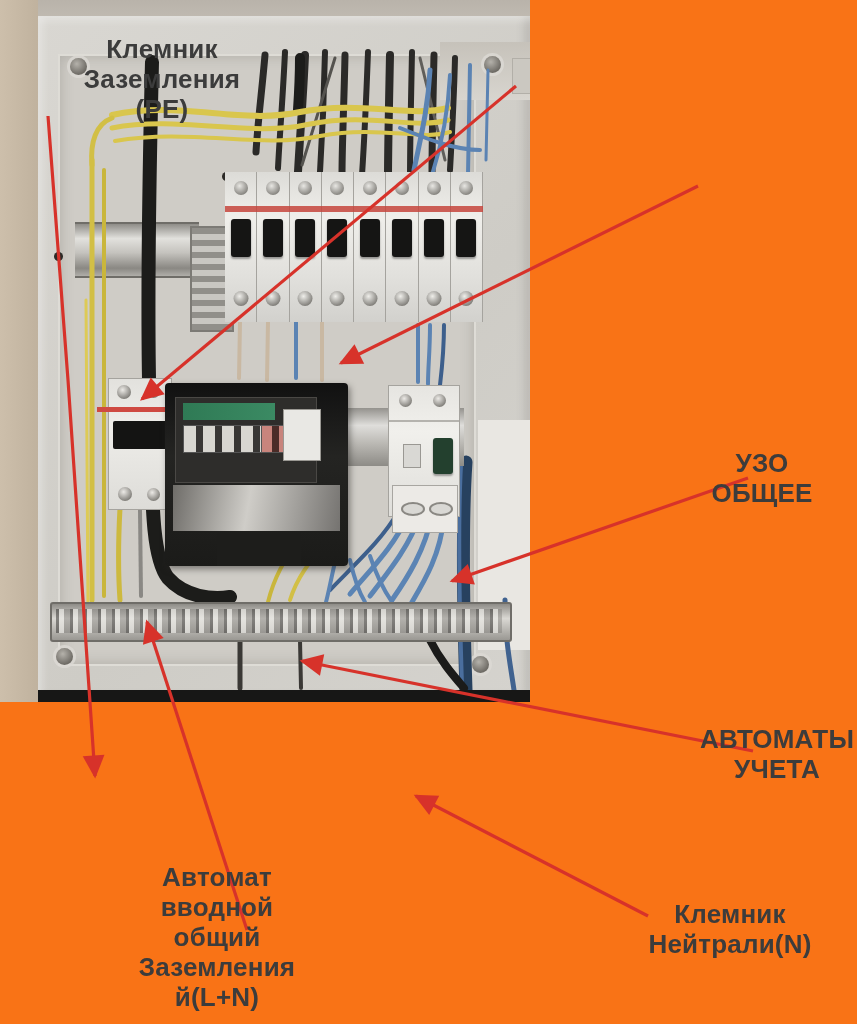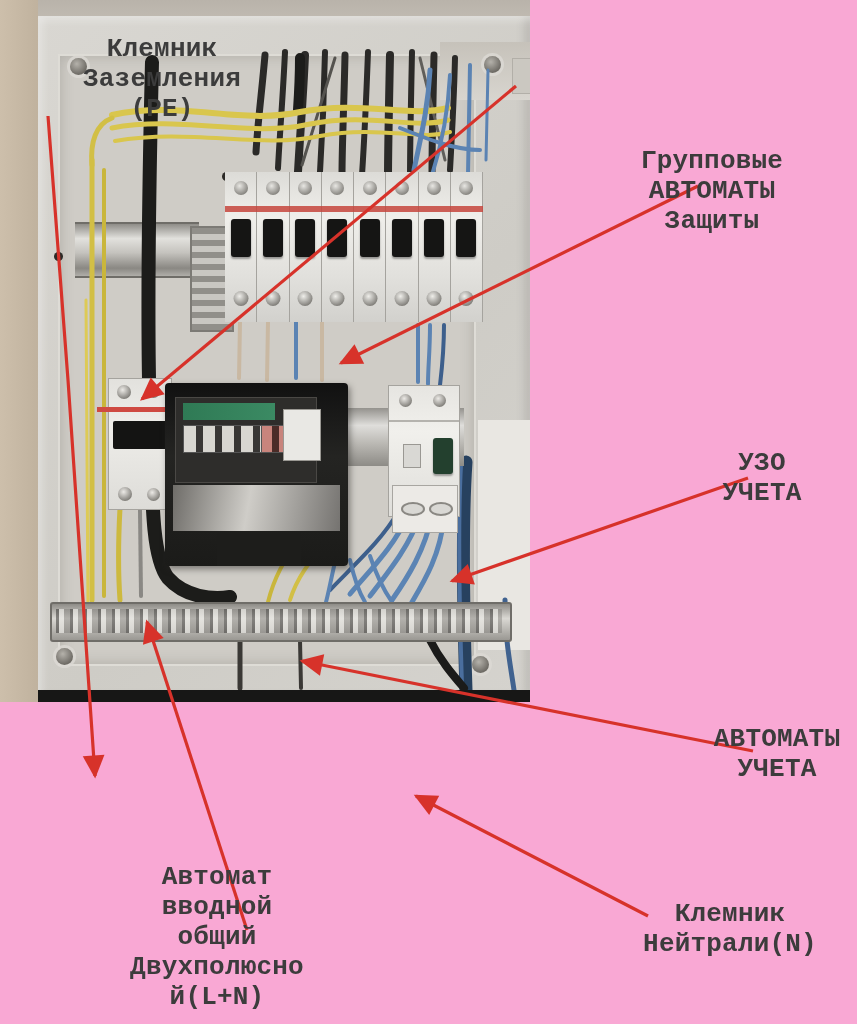--- a/index.html
+++ b/index.html
@@ -1,21 +1,21 @@
 <!DOCTYPE html>
 <html style="--arrow-color: #d7322a; --label-color: #3c3c3c;"><head>
 <meta charset="utf-8">
 <style>
   :root{
     --arrow-color:#d7322a;
     --label-color:#3c3c3c;
   }
   html,body{margin:0;padding:0;}
   body{width:857px;height:1024px;background:#fff;font-family:"Liberation Sans",sans-serif;}
-  .screen{position:relative;width:857px;height:1024px;background:#f9a8d4;overflow:hidden;font-family:Liberation Mono, monospace;}
+  .screen{position:relative;width:857px;height:1024px;background:#f97316;overflow:hidden;}
 
   
   .ann-label{
     position:absolute;transform:translateX(-50%);
     text-align:center;white-space:pre-line;
     font-weight:700;font-size:26px;line-height:30px;
     color:var(--label-color);
     letter-spacing:0.2px;
   }
   .arrows-svg{position:absolute;left:0;top:0;width:857px;height:1024px;pointer-events:none;z-index:40;}
@@ -283,28 +283,25 @@
       <polyline points="748,478 452,581"></polyline>
       <polyline points="753,751 302,661"></polyline>
       <polyline points="648,916 416,796"></polyline>
       <polyline points="247,930 147,622"></polyline>
     </svg>
 
   <div class="label-layer">
       <div class="ann-label" style="left: 162px; top: 34px;">Клемник
 Заземления
 (РЕ)</div>
-      <div class="ann-label" style="left: 712px; top: 146px;">Групповые
-АВТОМАТЫ
-Защиты</div>
-      <div class="ann-label" style="left: 762px; top: 448px;">УЗО УЧЕТА</div>
+      <div class="ann-label" style="left: 762px; top: 448px;">УЗО ОБЩЕЕ</div>
       <div class="ann-label" style="left: 777px; top: 724px;">АВТОМАТЫ
 УЧЕТА</div>
       <div class="ann-label" style="left: 730px; top: 899px;">Клемник
 Нейтрали(N)</div>
       <div class="ann-label" style="left: 217px; top: 862px;">Автомат
 вводной
 общий
-Двухполюсно
+Заземления
 й(L+N)</div>
     </div>
 
 </div>
 
 </body></html>

